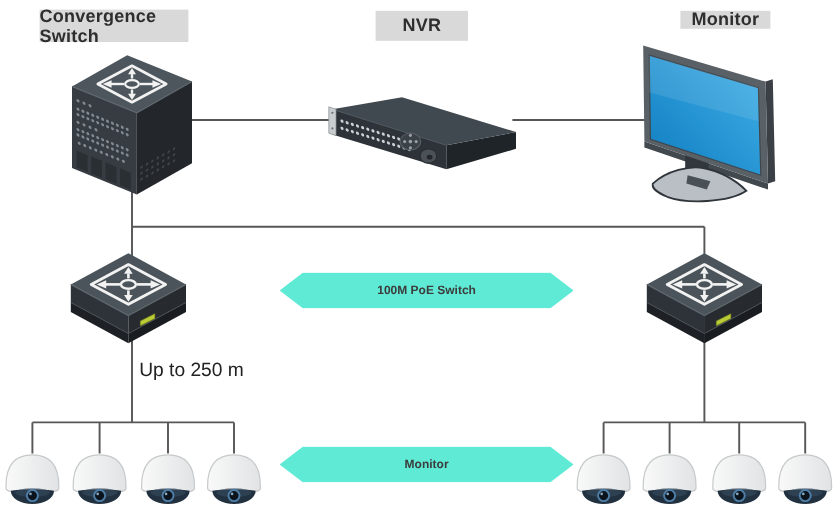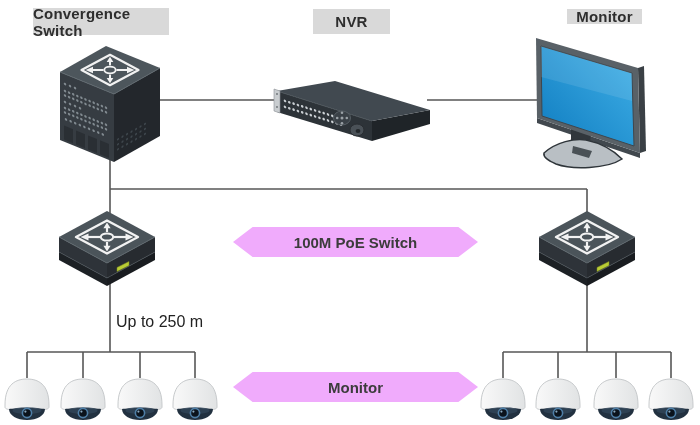--- a/index.html
+++ b/index.html
@@ -1,22 +1,22 @@
 <!DOCTYPE html>
 <html><head>
 <meta charset="utf-8">
 <style>
   html,body{margin:0;padding:0;background:#ffffff;}
   .stage{position:relative;width:700px;height:425px;background:#ffffff;
          font-family:"Liberation Sans",sans-serif;overflow:hidden;}
   .stage svg.art{position:absolute;left:0;top:0;}
   .chip{position:absolute;background:#d9d9d9;display:flex;align-items:center;justify-content:center;
         font-size:15px;font-weight:600;color:#2e2e2e;letter-spacing:.2px;}
-  .banner{position:absolute;background:#f0abfc;display:flex;align-items:center;justify-content:center;
-        font-size:15px;font-weight:600;color:#3c3c3c;
+  .banner{position:absolute;background:#5eead4;display:flex;align-items:center;justify-content:center;
+        font-size:10px;font-weight:600;color:#3c3c3c;
         clip-path:polygon(0 50%,8% 0,92% 0,100% 50%,92% 100%,8% 100%);}
   .note{position:absolute;font-size:16px;font-weight:500;color:#222222;white-space:nowrap;}
 </style>
 </head>
 <body>
 
 <div class="stage">
 
   <svg class="art" width="700" height="425" viewBox="0 0 700 425">
     <defs>
@@ -242,24 +242,24 @@
     <use href="#camera" xlink:href="#camera" x="58" y="377"></use>
     <use href="#camera" xlink:href="#camera" x="115" y="377"></use>
     <use href="#camera" xlink:href="#camera" x="170" y="377"></use>
 
     <use href="#camera" xlink:href="#camera" x="478" y="377"></use>
     <use href="#camera" xlink:href="#camera" x="533" y="377"></use>
     <use href="#camera" xlink:href="#camera" x="591" y="377"></use>
     <use href="#camera" xlink:href="#camera" x="646" y="377"></use>
   </svg>
 
-  <div class="chip" style="left:33px;top:8px;width:136px;height:27px;">Convergence Switch</div>
+  <div class="chip" style="left:33px;top:8px;width:124px;height:27px;">Convergence Switch</div>
 
   <div class="chip" style="left:313px;top:9px;width:77px;height:25px;">NVR</div>
 
   <div class="chip" style="left:567px;top:9px;width:75px;height:15px;">Monitor</div>
 
   <div class="banner" style="left:233px;top:227px;width:245px;height:30px;">100M PoE Switch</div>
 
   <div class="banner" style="left:233px;top:372px;width:245px;height:30px;">Monitor</div>
 
-  <div class="note" style="left:116px;top:313px;">Up to 250 m</div>
+  <div class="note" style="left:116px;top:300px;">Up to 250 m</div>
 </div>
 
 </body></html>

